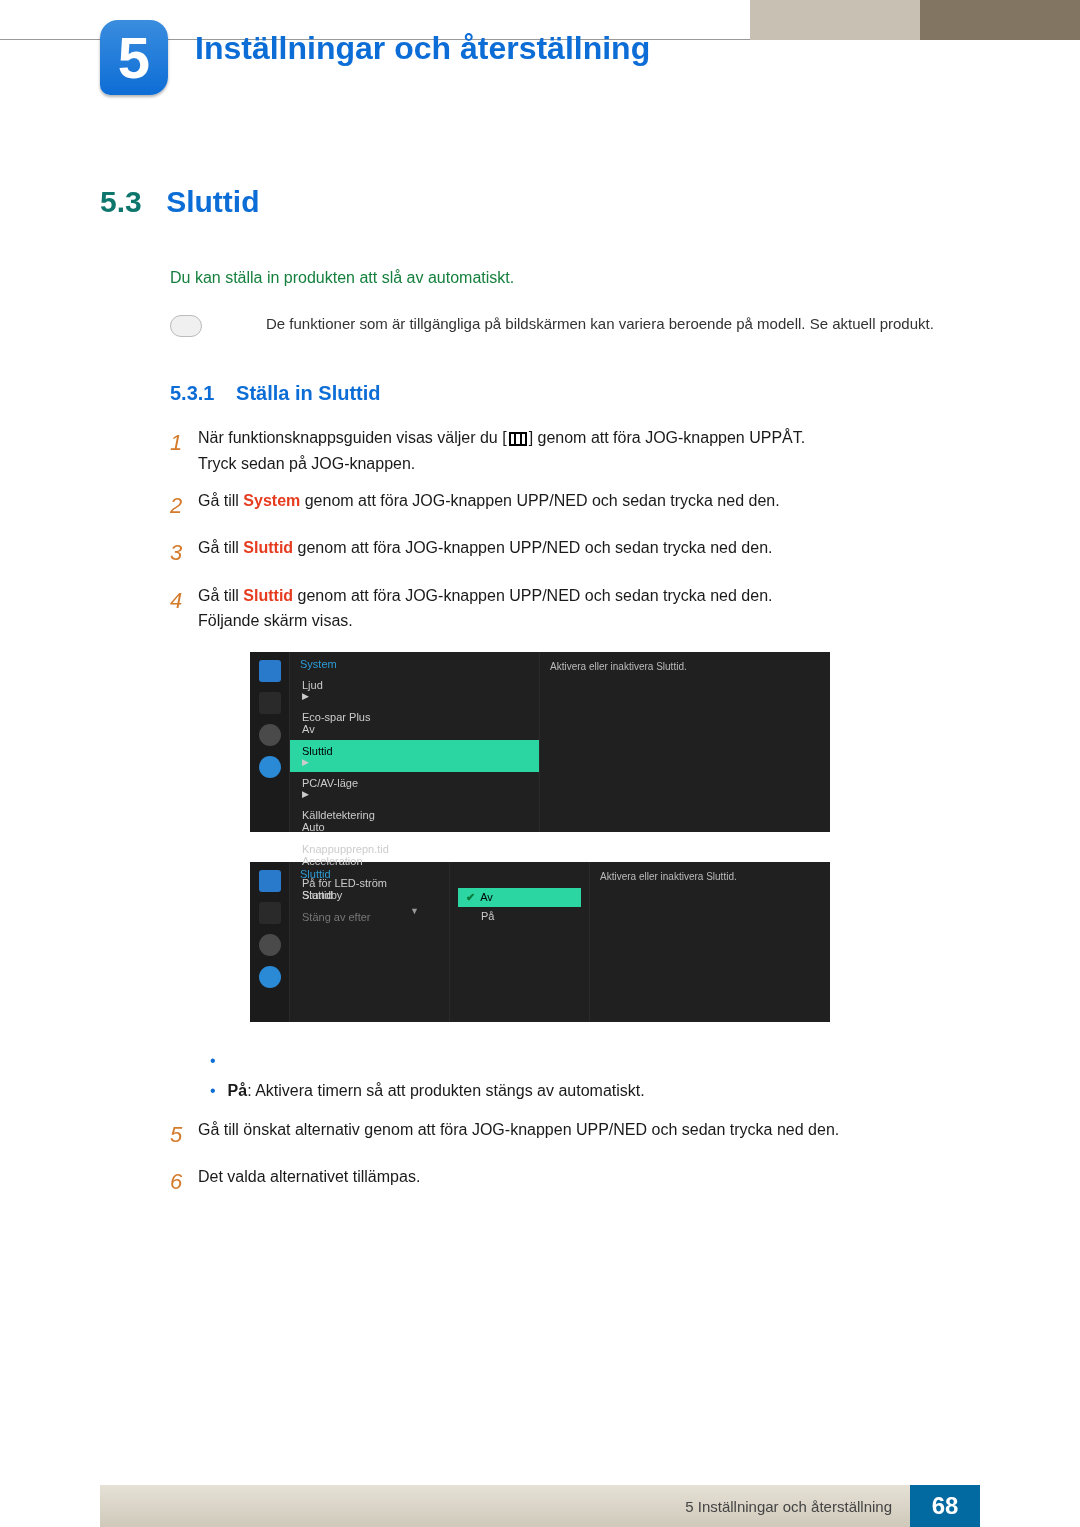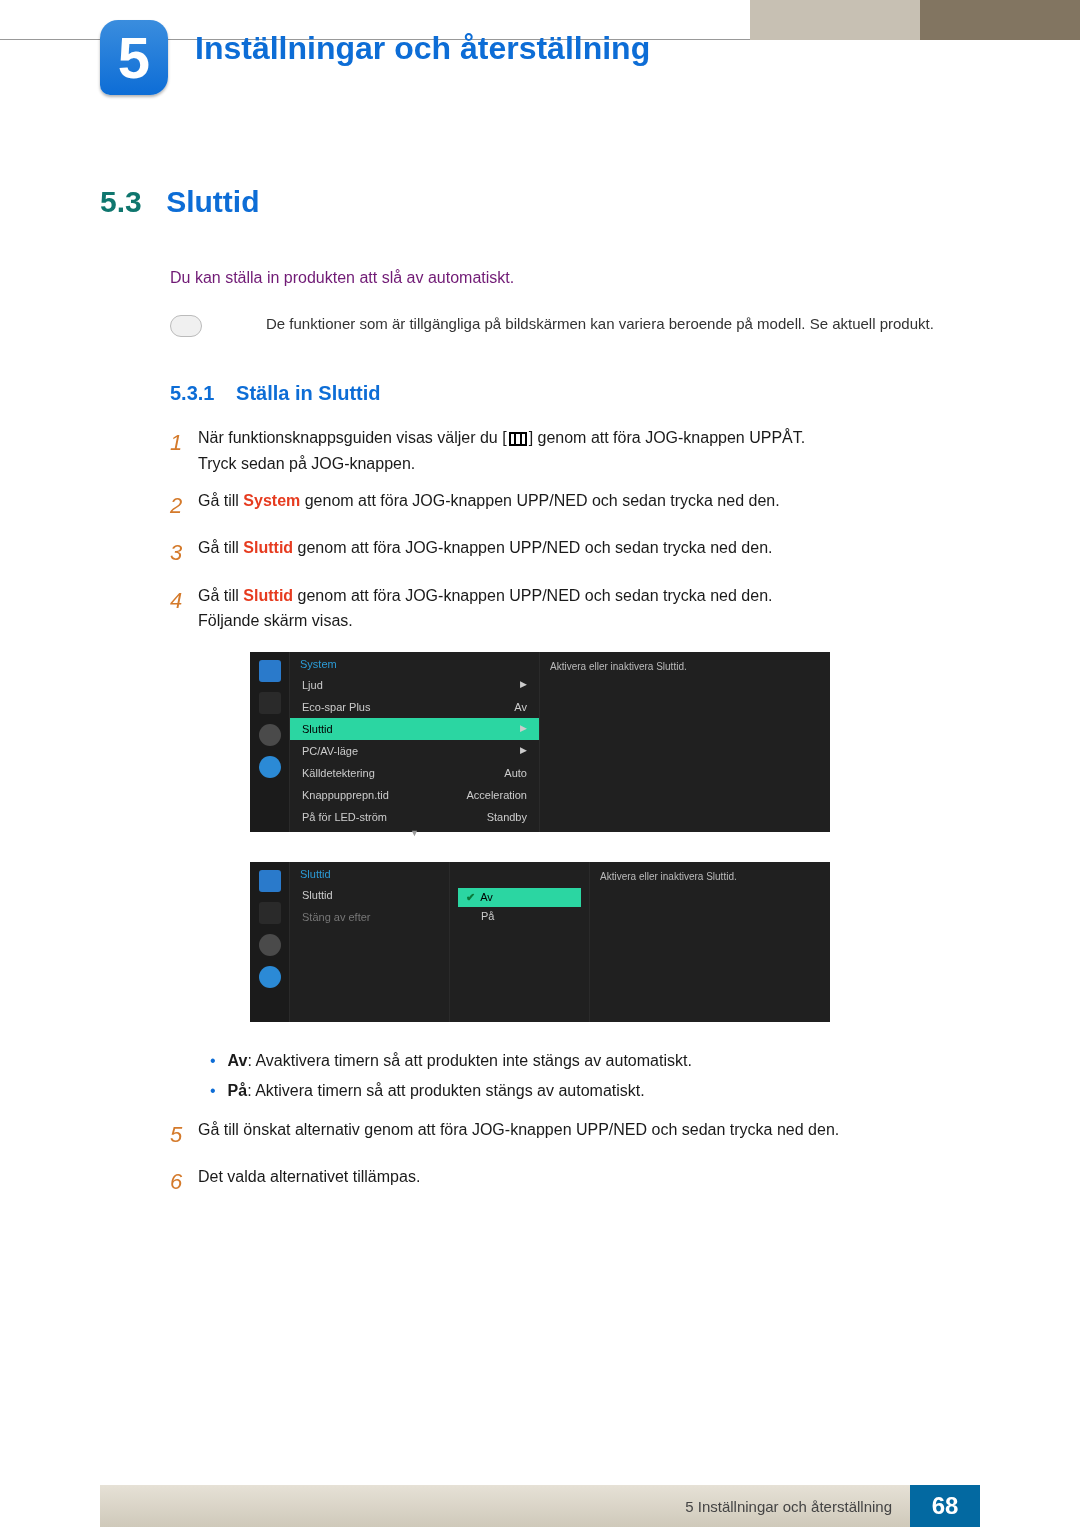--- a/index.html
+++ b/index.html
@@ -25,21 +25,21 @@
   }
   .chapter-badge span { color:#fff; font-size:58px; font-weight:700; }
   .chapter-header {
     position:absolute; left:195px; top:30px;
     font-size:32px; color:#0d6dd6; font-weight:700;
   }
 
   .content { position:absolute; left:100px; top:185px; width:880px; }
   .h53-num  { color:#0f766e; font-size:30px; font-weight:700; }
   .h53-text { color:#0d6dd6; font-size:30px; font-weight:700; margin-left:20px;}
-  .intro-p { margin-top:50px; font-size:16px; color:#701a75; margin-left:70px;}
+  .intro-p { margin-top:50px; font-size:16px; color:#15803d; margin-left:70px;}
   .note-row { display:flex; margin-top:26px; margin-left:70px; align-items:flex-start;gap:44px;}
   .note-icon { width:32px;height:22px;border:1px solid #bbb;border-radius:11px;background:#f0f0f0;margin-right:20px;margin-top:2px;}
   .note-text { font-size:15px; color:#333; line-height:1.4; flex:1;}
 
   .h531 { margin-top:45px; margin-left:70px; color:#0d6dd6; font-size:20px; font-weight:700;}
   .h531 .num { margin-right:16px; }
 
   .steps { margin-top:20px; margin-left:70px; }
   .step { display:flex; margin-bottom:12px; font-size:16px; line-height:1.6;}
   .step-num { width:28px; color:#d47a2b; font-style:italic; font-size:22px; font-weight:400;}
@@ -52,21 +52,21 @@
   
   .osd { background:#202020; width:580px; margin:18px auto 0 auto; display:flex; font-size:11px; color:#ccc;}
   .osd1 { height:180px; }
   .osd2 { height:160px; margin-top:30px;}
   .osd-iconcol { width:40px; background:#1b1b1b; border-right:1px solid #2a2a2a; display:flex; flex-direction:column; align-items:center; padding-top:8px; gap:10px;}
   .osd-ico { width:22px;height:22px;border-radius:3px;}
   .ico-blue{background:#2a7acb;} .ico-dark{background:#2a2a2a;} .ico-gear{background:#4a4a4a;border-radius:50%;} .ico-info{background:#2b8ad6;border-radius:50%;}
   .osd-main { flex:1; display:flex;}
   .osd-list { width:250px; border-right:1px solid #2a2a2a;}
   .osd-head { color:#2c9bd6; padding:6px 10px 4px; font-size:11px;}
-  .osd-row { display:flex; justify-content:space-between; padding:5px 12px; font-size:11px;}
+  .osd-row { display:flex; justify-content:space-between; padding:5px 12px; font-size:11px;flex-direction:column;}
   .osd-row .arrow{font-size:9px;color:#ccc;}
   .osd-sel{ background:#2bd6a2; color:#000;}
   .osd-dim{ color:#777;}
   .osd-sub  { width:140px; padding:26px 8px 8px 8px; border-right:1px solid #2a2a2a;}
   .osd-help { flex:1; padding:8px 10px; font-size:10px; color:#bbb; line-height:1.3;}
   .osd-scrolldown{ text-align:center; font-size:9px; color:#999;}
   .sub-opt{display:flex;align-items:center;gap:5px;padding:3px 8px;font-size:11px;}
   .sub-opt.sel{background:#2bd6a2;color:#000;}
   .chk{color:#0a7a3a;font-weight:700;}
 
@@ -204,21 +204,20 @@
             <span>På</span>
           </div>
       </div>
       <div class="osd-help">Aktivera eller inaktivera Sluttid.</div>
     </div>
   </div>
 
   <div class="bullets">
     <div class="b">
         <span class="dot">•</span>
-        <div><span class="opt-bold">Av</span><span>: Avaktivera timern så att produkten inte stängs av automatiskt.</span></div>
       </div>
     <div class="b">
         <span class="dot">•</span>
         <div><span class="opt-bold">På</span><span>: Aktivera timern så att produkten stängs av automatiskt.</span></div>
       </div>
   </div>
 
   <div class="steps" style="margin-top:10px">
     <div class="step">
       <div class="step-num">5</div>

